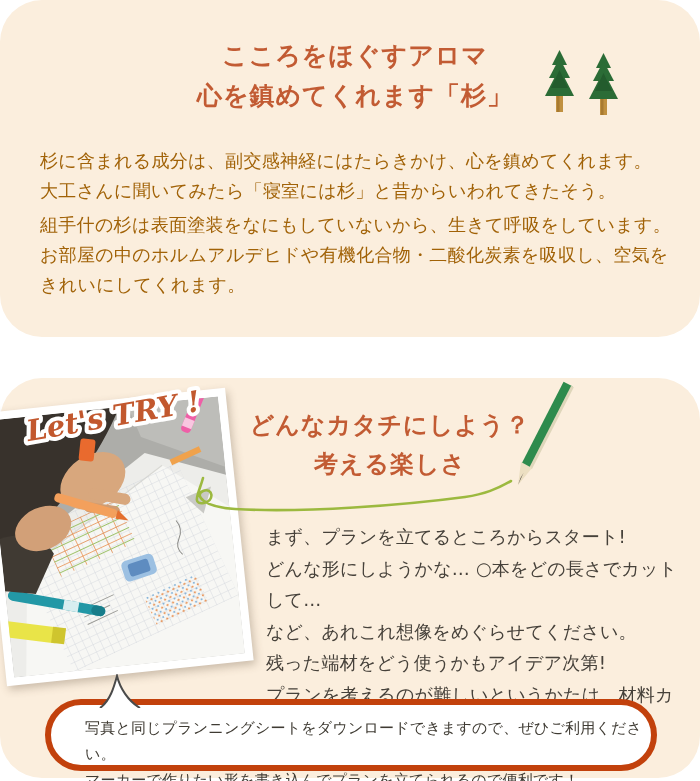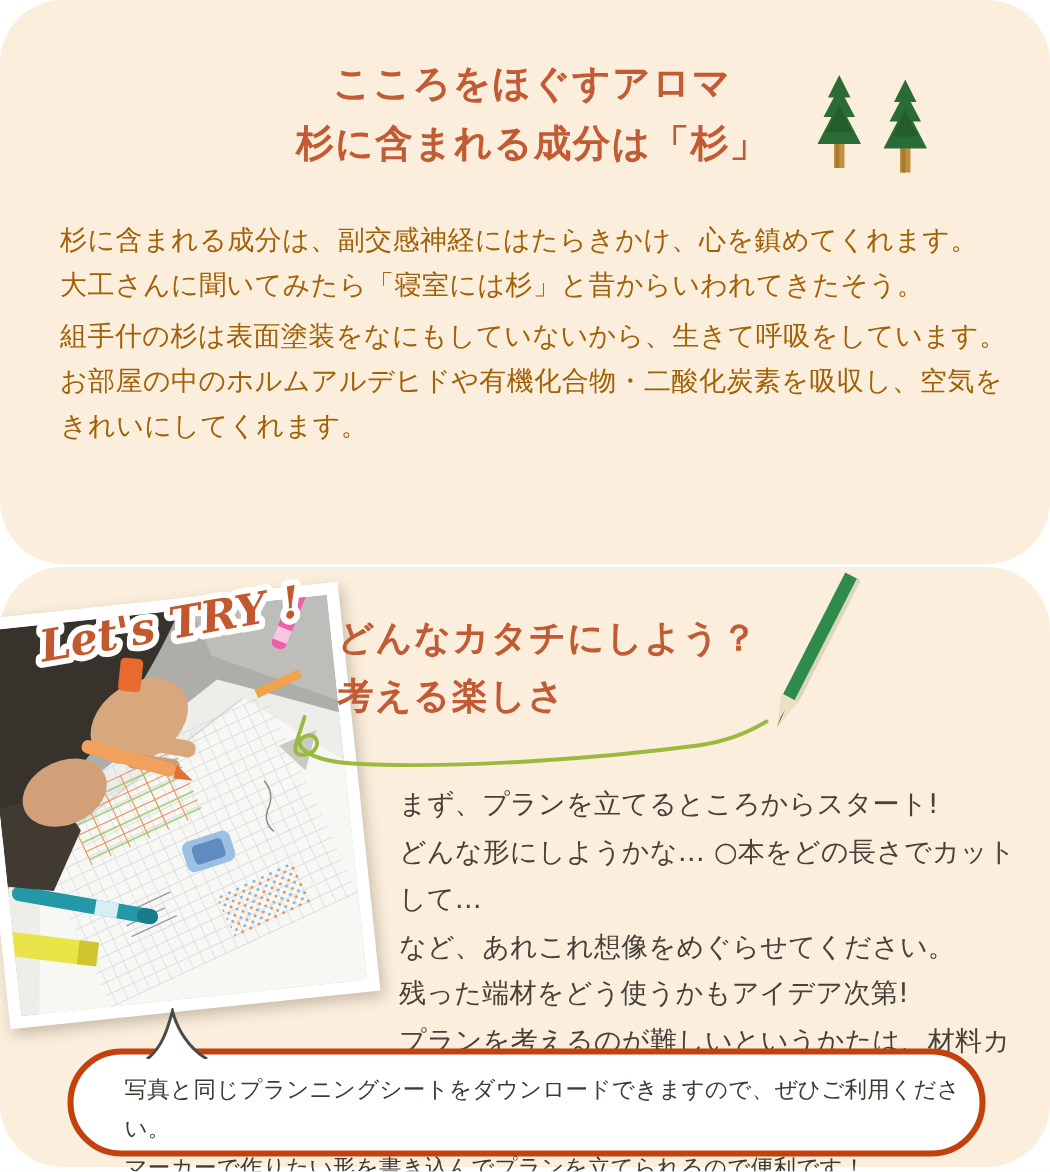--- a/index.html
+++ b/index.html
@@ -1,21 +1,21 @@
 <!DOCTYPE html>
 <html><head>
 <meta charset="utf-8">
 <style>
   * { margin:0; padding:0; box-sizing:border-box; }
   html,body { background:#ffffff; }
   body { font-family:"DejaVu Sans","Liberation Sans",sans-serif; }
   .stage { position:relative; width:700px; height:781px; background:#ffffff; overflow:hidden; }
 
   .panel { position:absolute; left:0; width:700px; background:#fbeedd; border-radius:42px; }
-  .panel-aroma { top:0; height:376px; }
+  .panel-aroma { top:0; height:337px; }
   .panel-try { top:378px; height:400px; }
 
   
   .aroma-heading {
     position:absolute; left:150px; top:36px; width:410px;
     text-align:center; color:#c25b33; font-weight:bold;
     font-size:25px; line-height:40px; letter-spacing:1px;
   }
   .trees { position:absolute; left:541px; top:48px; }
   .aroma-p {
@@ -35,50 +35,50 @@
   }
   .photo svg { display:block; width:100%; height:100%; }
 
   .scribble { position:absolute; left:185px; top:75px; z-index:2; }
   .pencil   { position:absolute; left:498px; top:0px;  z-index:3; }
 
   .badge { position:absolute; left:14px; top:2px; z-index:4; }
 
   .try-heading {
     position:absolute; left:225px; top:28px; width:330px; z-index:2;
-    color:#c25b33; font-weight:bold;
+    text-align:center; color:#c25b33; font-weight:bold;
     font-size:24px; line-height:39px; letter-spacing:1px;
   }
   .try-body {
     position:absolute; left:266px; top:143px; width:425px; z-index:2;
     color:#46413a; font-size:18px; line-height:31.5px;
     letter-spacing:0.2px; white-space:pre-line;
   }
 
   .bubble {
     position:absolute; left:45px; top:321px; width:612px; height:72px; z-index:5;
-    background:#ffffff; border:4px solid #c2410c; border-radius:38px;
+    background:#ffffff; border:6px solid #c2410c; border-radius:38px;
   }
   .bubble-text {
     position:absolute; left:34px; top:10px; width:560px;
     color:#3f3b33; font-size:15px; line-height:26px;
     letter-spacing:0.2px; white-space:pre-line;
   }
   .bubble-tail { position:absolute; left:46px; top:-31px; }
 </style>
 </head>
 <body>
 
 <div class="stage">
 
   <div class="panel panel-aroma">
 
     <div class="aroma-heading">
       <div>こころをほぐすアロマ</div>
-      <div>杉に含まれる成分は「杉」</div>
+      <div>心を鎮めてくれます「杉」</div>
     </div>
 
     <svg class="trees" width="84" height="68" viewBox="0 0 84 68">
 
       <g>
         <rect x="15" y="46" width="7" height="18" fill="#c0903f"></rect>
         <rect x="16" y="46" width="2.5" height="18" fill="#a87a30"></rect>
         <polygon points="18.5,2 26,17 11,17" fill="#2b6c36"></polygon>
         <polygon points="18.5,10 29,30 8,30" fill="#2b6c36"></polygon>
         <polygon points="18.5,20 33,48 4,48" fill="#2b6c36"></polygon>

